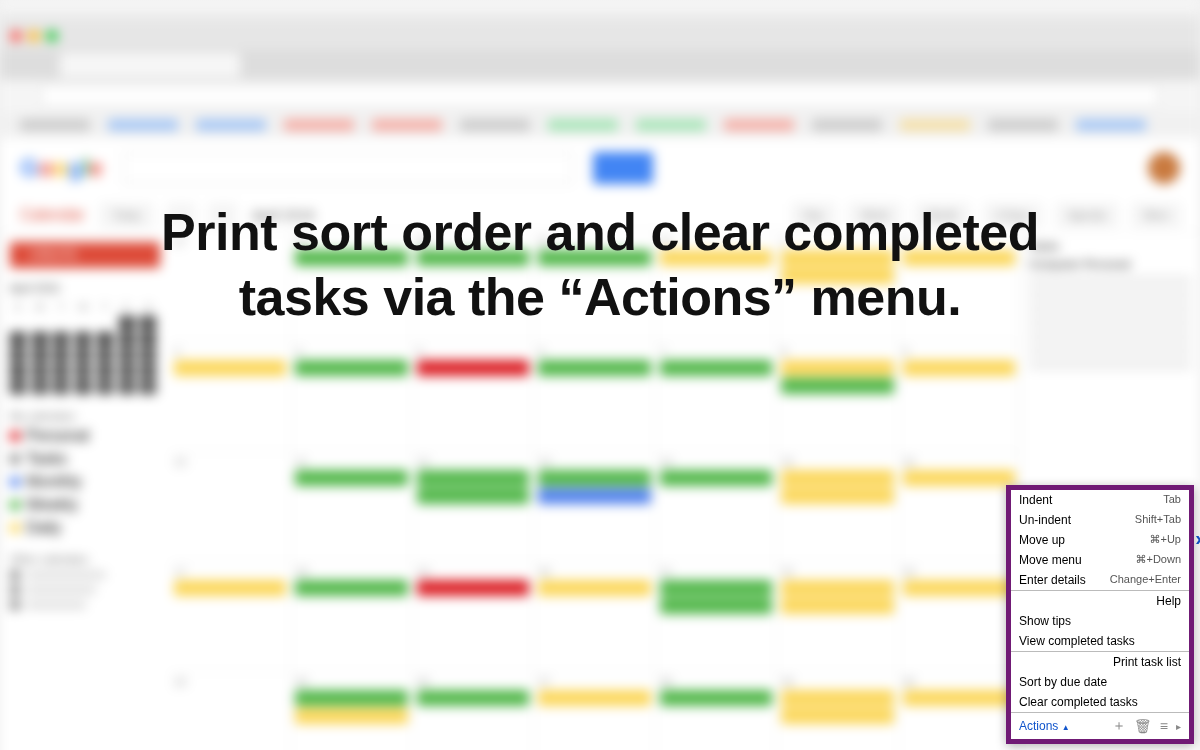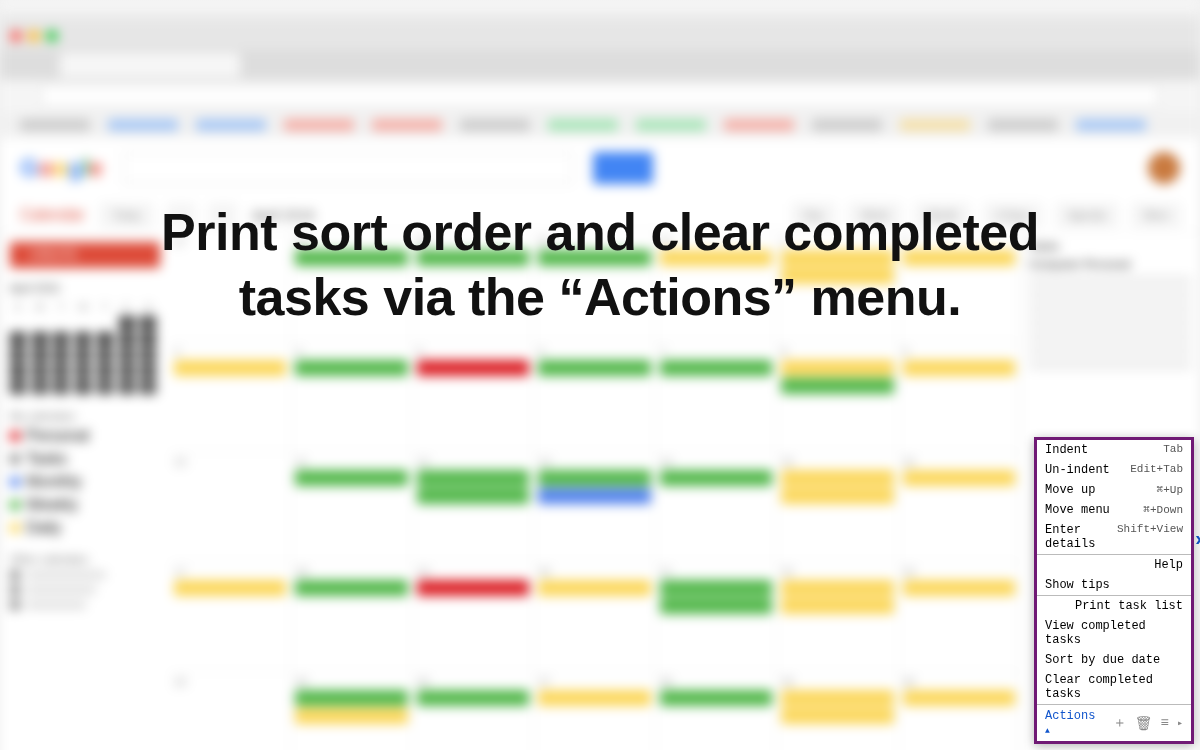--- a/index.html
+++ b/index.html
@@ -51,21 +51,21 @@
   .ev.g{background:#51b749;} .ev.y{background:#fbd75b; color:#333;} .ev.r{background:#dc2127;} .ev.b{background:#5484ed;}
   
   .taskpanel { width:180px; border-left:1px solid #eee; padding:8px; font-size:11px; color:#555;}
   .tp-title { font-weight:bold; margin-bottom:6px;}
   .tp-item { margin:4px 0; padding-left:14px; position:relative; line-height:1.3;}
   
   
   .headline { position:absolute; top:200px; left:0; right:0; text-align:center; font-size:52px; font-weight:700; color:#111; line-height:1.25; padding:0 100px; pointer-events:none; letter-spacing:-0.5px;}
   
   
-  .inset { position:absolute; right:6px; bottom:6px; width:160px; background:#fff; border:3px solid #701a75; font-size:12px; box-shadow:0 2px 10px rgba(0,0,0,.3);font-family:Liberation Mono, monospace;}
+  .inset { position:absolute; right:6px; bottom:6px; width:188px; background:#fff; border:5px solid #701a75; font-size:12px; box-shadow:0 2px 10px rgba(0,0,0,.3);}
   .menu-item { display:flex; justify-content:space-between; padding:3px 8px; cursor:pointer; }
   .menu-sep { border-top:1px solid #bbb;justify-content:flex-end; }
   .shortcut { color:#555; font-size:11px;}
   .menu-footer { display:flex; align-items:center; gap:8px; padding:4px 8px; border-top:1px solid #bbb; font-size:12px;}
   .menu-footer .act { color:#1155cc; }
   .ftri { font-size:8px; color:#1155cc;}
   .ficon { color:#888; font-size:14px;}
   .chevlink { position:absolute; right:-2px; bottom:200px; color:#1155cc; font-size:20px; font-weight:bold;}
 </style>
 </head>
@@ -391,48 +391,48 @@
 <div class="chevlink">›</div>
 
 <div class="inset">
   <div id="menu-body">
       <div class="menu-item">
         <span>Indent</span>
         <span class="shortcut">Tab</span>
       </div>
       <div class="menu-item">
         <span>Un-indent</span>
-        <span class="shortcut">Edit+Tab</span>
+        <span class="shortcut">Shift+Tab</span>
       </div>
       <div class="menu-item">
         <span>Move up</span>
         <span class="shortcut">⌘+Up</span>
       </div>
       <div class="menu-item">
         <span>Move menu</span>
         <span class="shortcut">⌘+Down</span>
       </div>
       <div class="menu-item">
         <span>Enter details</span>
-        <span class="shortcut">Shift+View</span>
+        <span class="shortcut">Change+Enter</span>
       </div>
       <div class="menu-item menu-sep">
         <span>Help</span>
         <span class="shortcut"></span>
       </div>
       <div class="menu-item">
         <span>Show tips</span>
         <span class="shortcut"></span>
       </div>
+      <div class="menu-item">
+        <span>View completed tasks</span>
+        <span class="shortcut"></span>
+      </div>
       <div class="menu-item menu-sep">
         <span>Print task list</span>
-        <span class="shortcut"></span>
-      </div>
-      <div class="menu-item">
-        <span>View completed tasks</span>
         <span class="shortcut"></span>
       </div>
       <div class="menu-item">
         <span>Sort by due date</span>
         <span class="shortcut"></span>
       </div>
       <div class="menu-item">
         <span>Clear completed tasks</span>
         <span class="shortcut"></span>
       </div>

